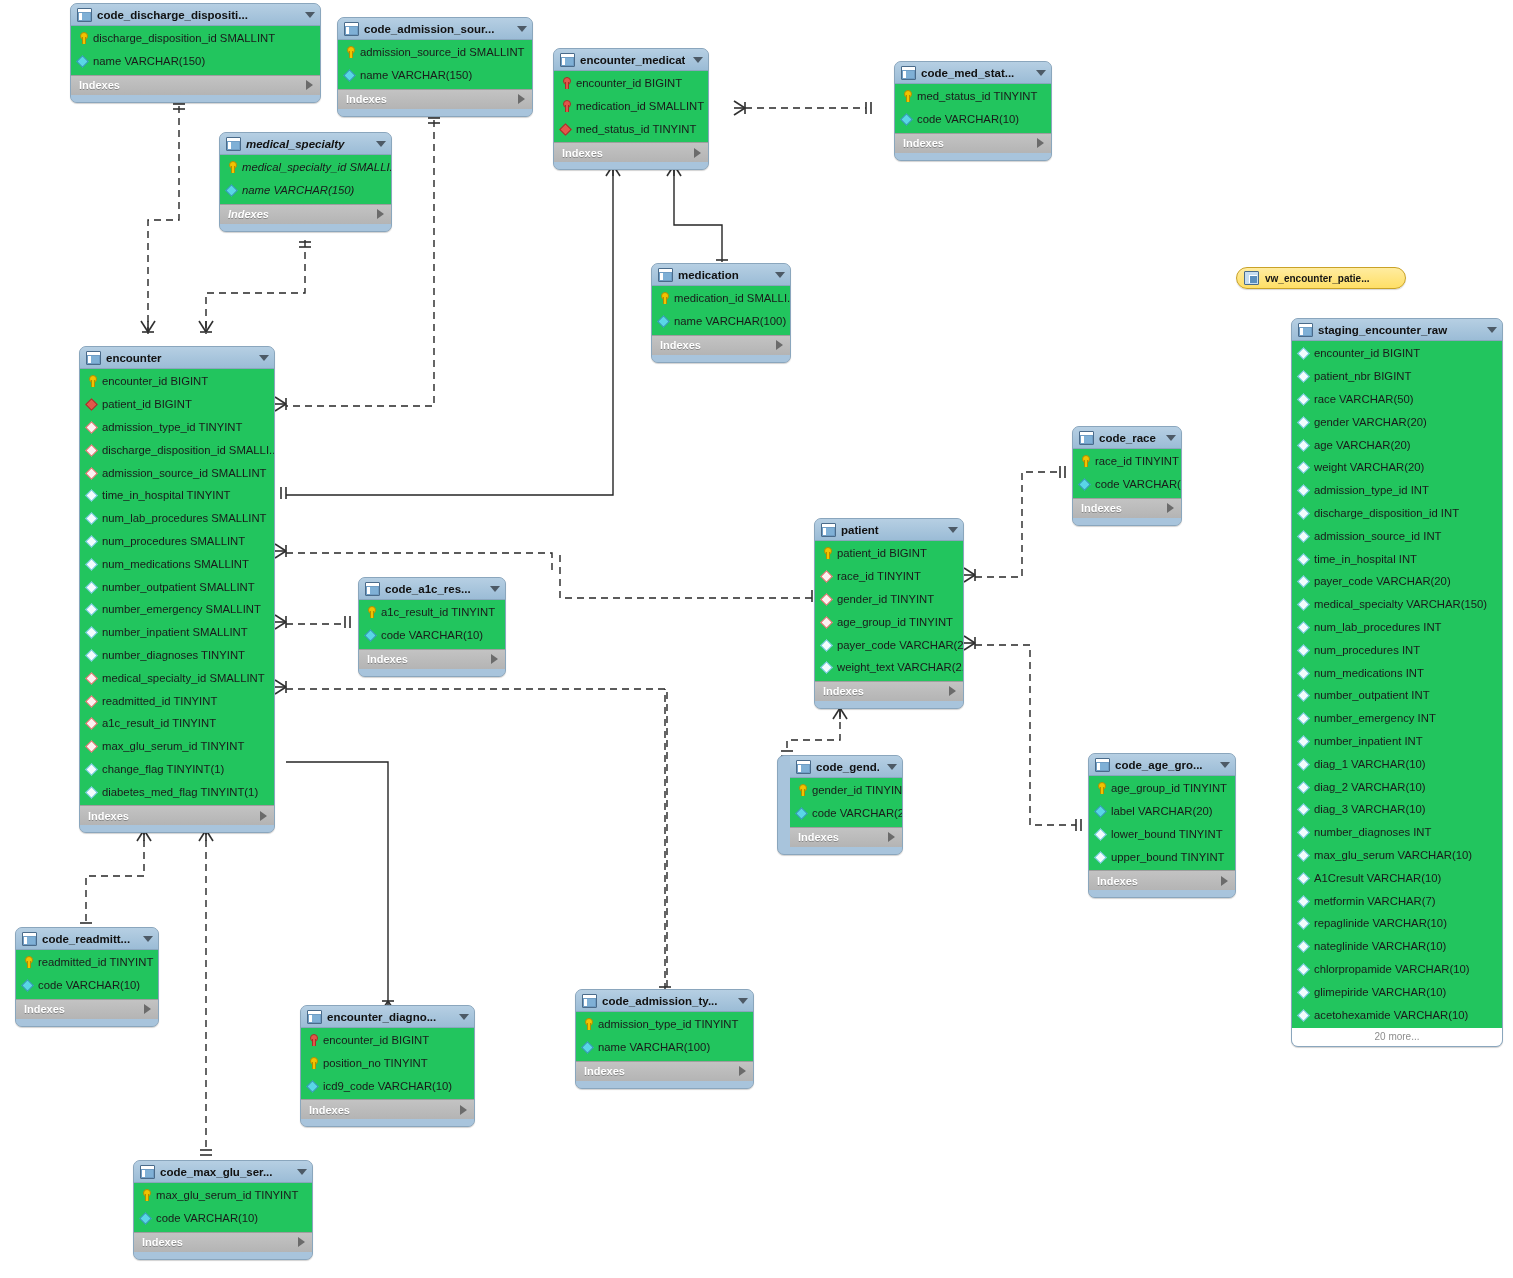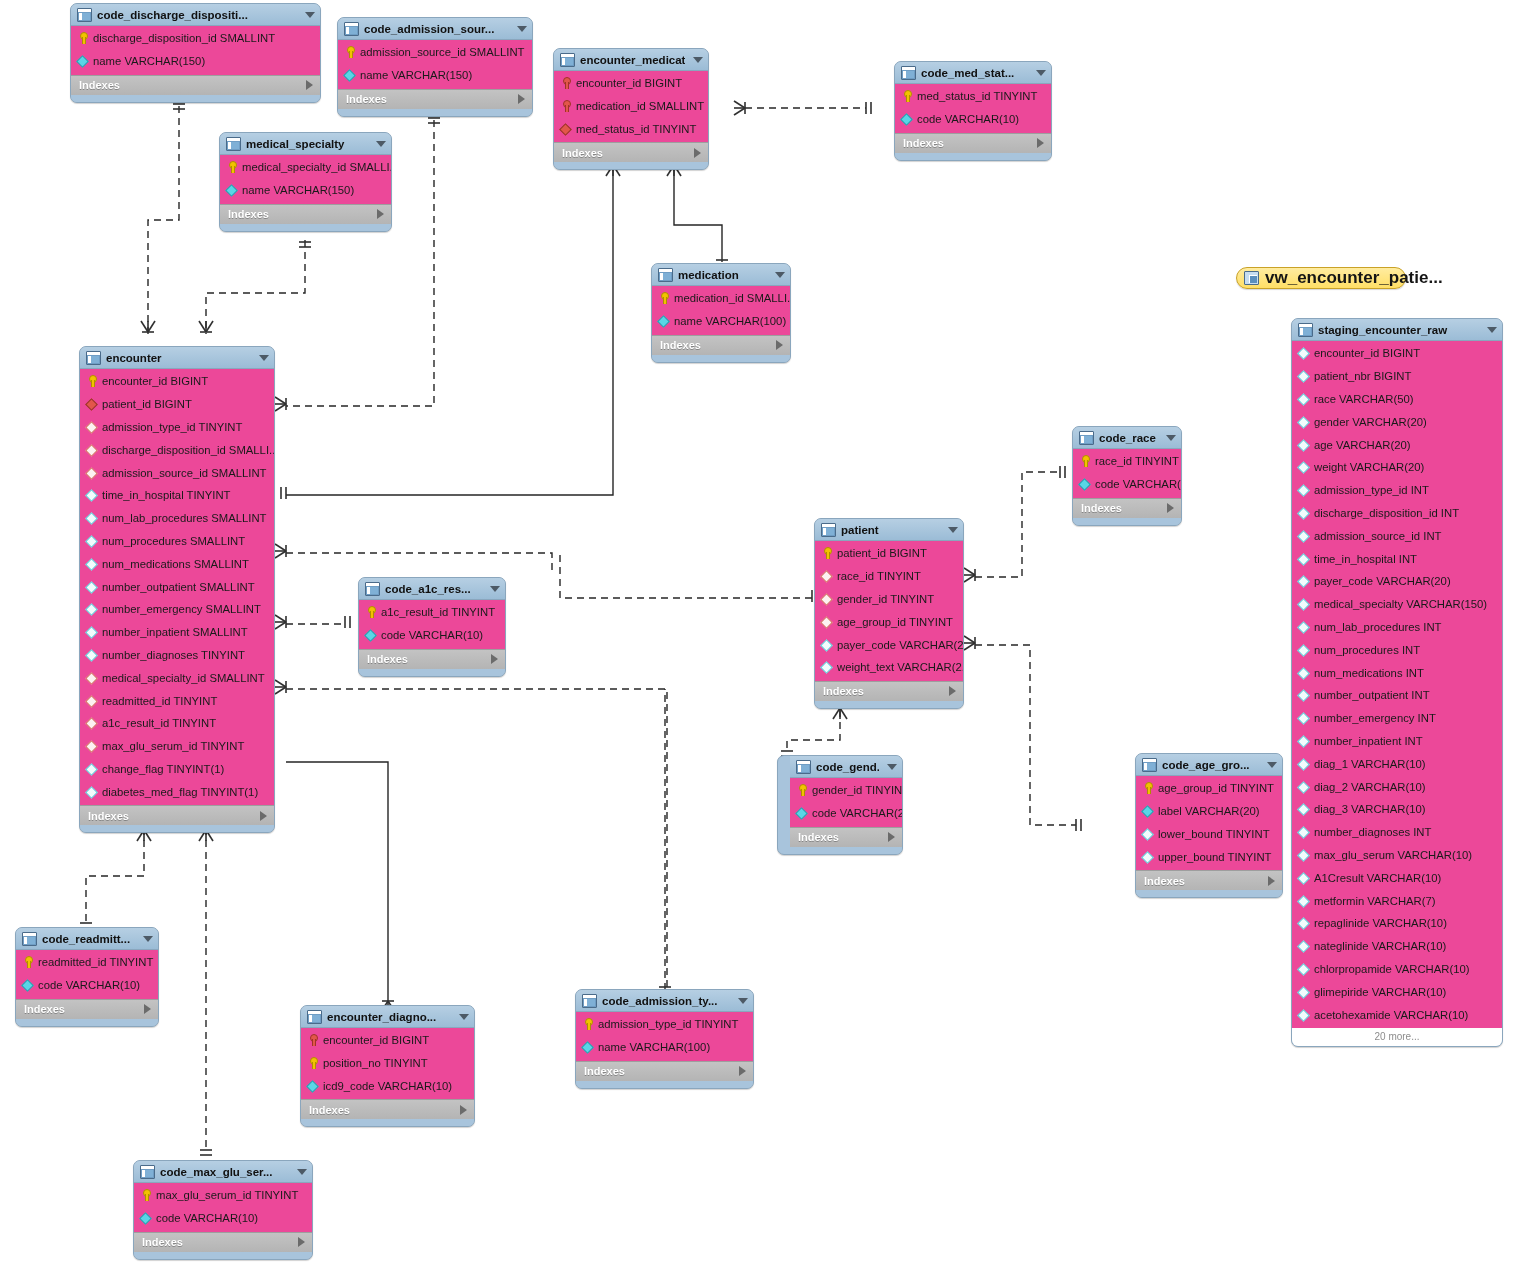--- a/index.html
+++ b/index.html
@@ -68,21 +68,21 @@
   }
   .node-hd .caret {
     flex: 0 0 auto;
     width: 0; height: 0;
     border-left: 5px solid transparent;
     border-right: 5px solid transparent;
     border-top: 6px solid #4d5a66;
     margin-left: 3px;
   }
   .cols {
-    background: #ec4899;
+    background: #22c55e;
     padding: 1px 0 2px 0;
   }
   .col {
     display: flex;
     align-items: center;
     gap: 5px;
     height: 22.8px;
     padding: 0 5px 0 6px;
     font-size: 11.3px;
     color: #1a1a1a;
@@ -174,21 +174,21 @@
   
   .viewnode {
     position: absolute;
     box-sizing: border-box;
     display: flex; align-items: center; gap: 6px;
     padding: 0 10px 0 7px;
     height: 22px;
     border: 1px solid #c9a227;
     border-radius: 11px;
     background: linear-gradient(#ffeca0, #ffdf66);
-    font-size: 17px; font-weight: bold; color: #151515;
+    font-size: 10px; font-weight: bold; color: #151515;
     box-shadow: 0 1px 1px rgba(0,0,0,0.16);
     white-space: nowrap;
   }
   .viewnode .vw-ico {
     width: 13px; height: 12px; flex: 0 0 auto;
     border: 1px solid #4a6b8a; border-radius: 1px;
     background: #c6ddf0;
     position: relative;
   }
   .viewnode .vw-ico::after {
@@ -380,21 +380,21 @@
             <span class="mk mk-col"></span>
             <span>code VARCHAR(10)</span>
           </div>
         </div>
         <div class="node-ft">
           <span class="lbl">Indexes</span>
           <span class="tri"></span>
         </div>
         <div class="node-strip"></div>
       </div>
-      <div class="node" style="left: 219px; top: 132px; width: 173px;">
+      <div class="node" style="left: 219px; top: 132px; width: 173px; font-style: italic;">
         <div class="node-hd">
           <span class="tbl-ico"></span>
           <span class="ttl">medical_specialty</span>
           <span class="caret"></span>
         </div>
         <div class="cols">
           <div class="col">
             <span class="mk mk-pk"></span>
             <span>medical_specialty_id SMALLI...</span>
           </div>
@@ -618,21 +618,21 @@
             <span class="mk mk-col"></span>
             <span>code VARCHAR(20)</span>
           </div>
         </div>
         <div class="node-ft">
           <span class="lbl">Indexes</span>
           <span class="tri"></span>
         </div>
         <div class="node-strip"></div>
       </div>
-      <div class="node" style="left: 1088px; top: 753px; width: 148px; margin-left: 47px;">
+      <div class="node" style="left: 1088px; top: 753px; width: 148px;">
         <div class="node-hd">
           <span class="tbl-ico"></span>
           <span class="ttl">code_age_gro...</span>
           <span class="caret"></span>
         </div>
         <div class="cols">
           <div class="col">
             <span class="mk mk-pk"></span>
             <span>age_group_id TINYINT</span>
           </div>

